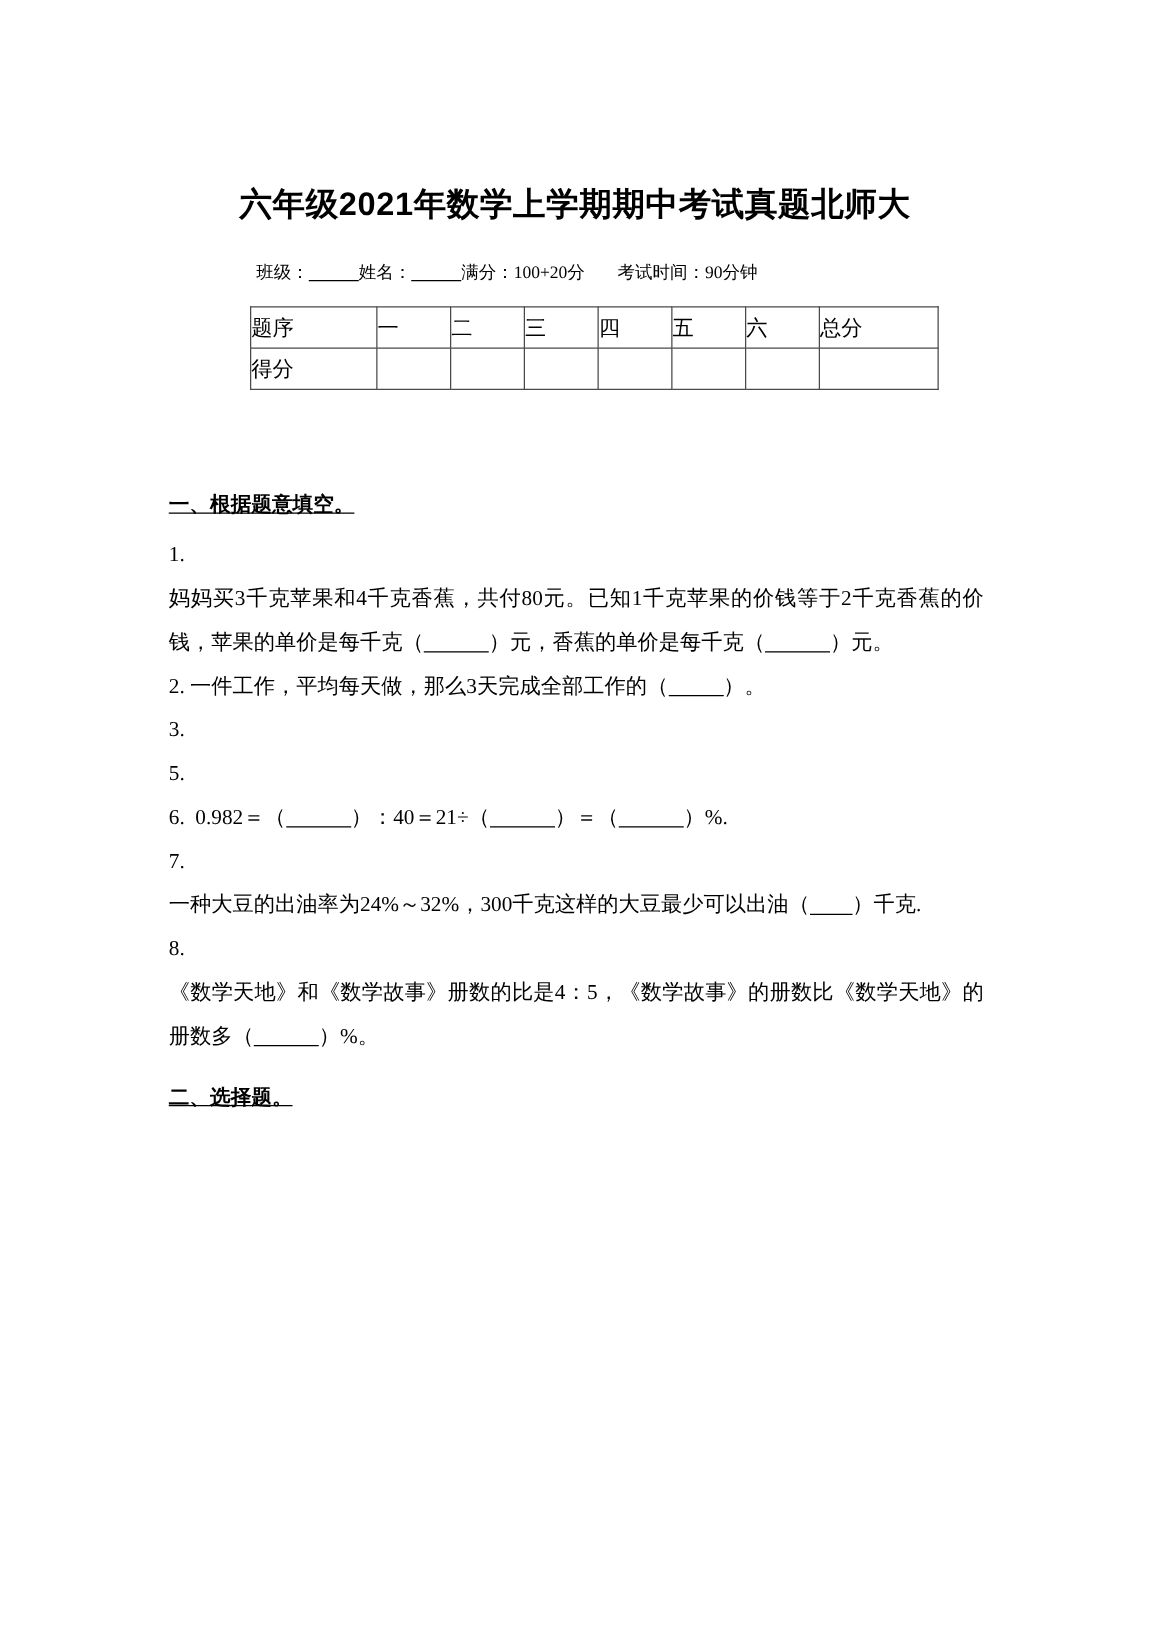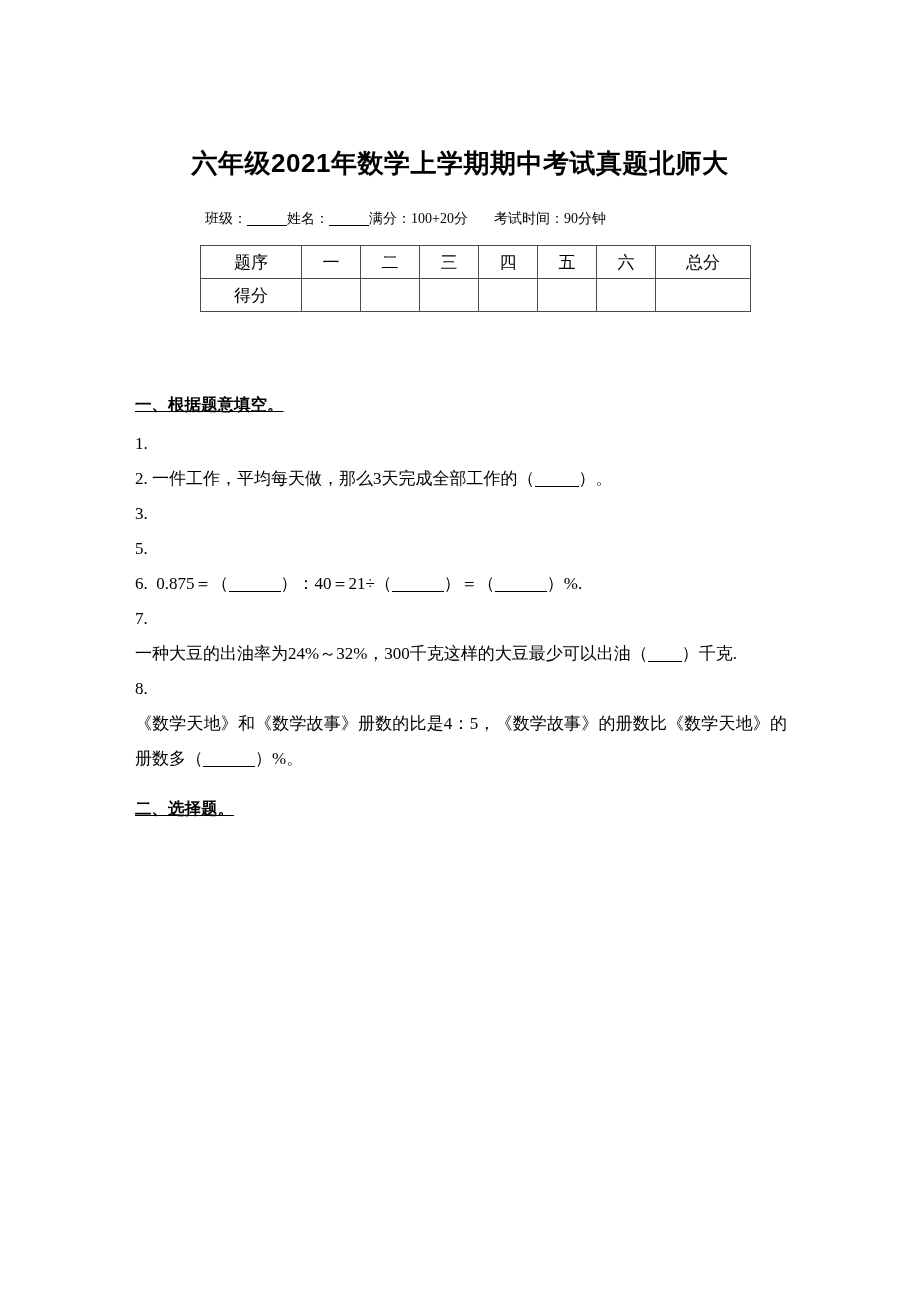--- a/index.html
+++ b/index.html
@@ -61,21 +61,21 @@
     left: 200px;
     top: 245px;
     width: 520px;
     border-collapse: collapse;
     table-layout: fixed;
     font-size: 17px;
   }
   .score-table td {
     border: 1px solid #4a4a4a;
     height: 32px;
-    text-align: center;
+    text-align: left;
     vertical-align: middle;
     padding: 0;
   }
   .score-table td.first-col { width: 100px; }
   .score-table td.num-col   { width: 58px; }
   .score-table td.total-col { width: 94px; }
 
   
   .content {
     position: absolute;
@@ -155,29 +155,30 @@
         <td class="total-col"></td>
       </tr>
     </tbody>
   </table>
 
   <div class="content">
 
     <div class="sec-head">一、根据题意填空。</div>
 
     <div class="q-num-only">1.</div>
+    <div class="q"><span>妈妈买3千克苹果和4千克香蕉，共付80元。已知1千克苹果的价钱等于2千克香蕉的价钱，苹果的单价是每千克（</span><span class="blk w-lg"></span><span>）元，香蕉的单价是每千克（</span><span class="blk w-lg"></span><span>）元。</span></div>
 
     <div class="q"><span>2.</span>&nbsp;<span>一件工作，平均每天做，那么3天完成全部工作的（</span><span class="blk w-md"></span><span>）。</span></div>
 
     <div class="q-num-only">3.</div>
 
 
     <div class="q-num-only">5.</div>
 
-    <div class="q"><span>6.</span>&nbsp;&nbsp;<span>0.875＝（</span><span class="blk w-lg"></span><span>）：40＝21÷（</span><span class="blk w-lg"></span><span>）＝（</span><span class="blk w-lg"></span><span>）%.</span></div>
+    <div class="q"><span>6.</span>&nbsp;&nbsp;<span>0.982＝（</span><span class="blk w-lg"></span><span>）：40＝21÷（</span><span class="blk w-lg"></span><span>）＝（</span><span class="blk w-lg"></span><span>）%.</span></div>
 
     <div class="q-num-only">7.</div>
     <div class="q"><span>一种大豆的出油率为24%～32%，300千克这样的大豆最少可以出油（</span><span class="blk w-sm"></span><span>）千克.</span></div>
 
     <div class="q-num-only">8.</div>
     <div class="q"><span>《数学天地》和《数学故事》册数的比是4：5，《数学故事》的册数比《数学天地》的册数多（</span><span class="blk w-lg"></span><span>）%。</span></div>
 
     <div class="sec-head second">二、选择题。</div>
 
   </div>

